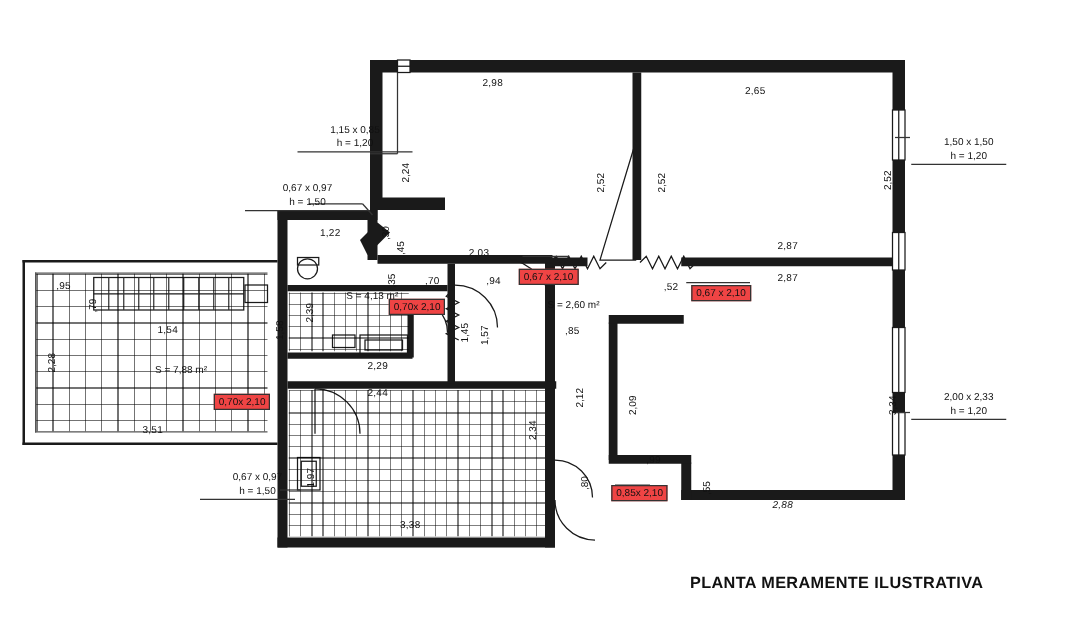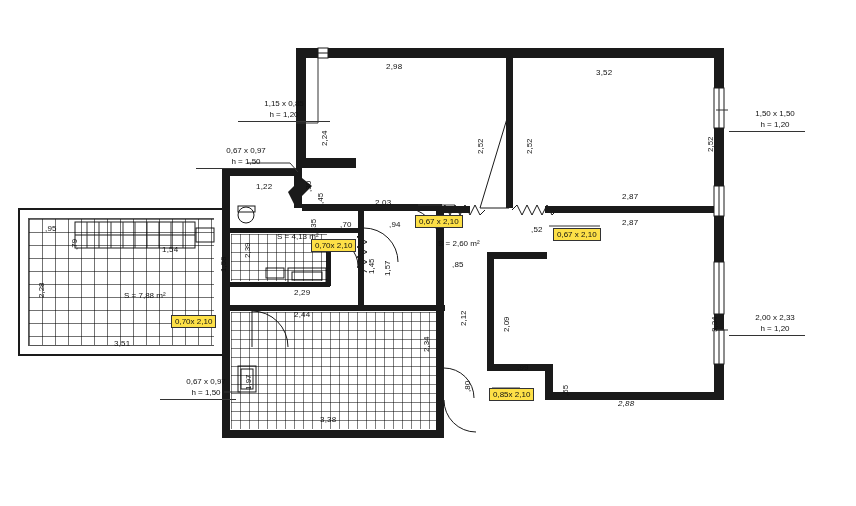--- a/index.html
+++ b/index.html
@@ -1,21 +1,21 @@
 <!DOCTYPE html>
 <html><head>
 <meta charset="utf-8">
 <style>
   html,body{margin:0;padding:0;background:#ffffff;}
   body{width:856px;height:506px;font-family:"Liberation Sans",sans-serif;overflow:hidden;}
   #stage{position:relative;width:856px;height:506px;background:#fff;}
   .dim{position:absolute;font-size:8px;color:#111;letter-spacing:.2px;white-space:nowrap;}
   .dimv{position:absolute;font-size:8px;color:#111;white-space:nowrap;transform-origin:0 0;transform:rotate(-90deg);}
   .tag{position:absolute;font-size:8px;color:#111;white-space:nowrap;text-align:center;line-height:11px;}
-  .tagbox{position:absolute;font-size:8px;color:#111;white-space:nowrap;border:1px solid #333;background:#fde047;padding:1px 3px;}
+  .tagbox{position:absolute;font-size:8px;color:#111;white-space:nowrap;border:1px solid #333;background:#ef4444;padding:1px 3px;}
   .hatch{position:absolute;
      background-image:
        repeating-linear-gradient(to right, rgba(0,0,0,.55) 0 1px, transparent 1px 13px),
        repeating-linear-gradient(to bottom, rgba(0,0,0,.55) 0 1px, transparent 1px 13px);
   }
   .hatch-sm{position:absolute;
      background-image:
        repeating-linear-gradient(to right, rgba(0,0,0,.5) 0 1px, transparent 1px 9px),
        repeating-linear-gradient(to bottom, rgba(0,0,0,.5) 0 1px, transparent 1px 9px);
   }
@@ -171,35 +171,35 @@
   <div class="tagbox" style="left:553px;top:228px;">0,67 x 2,10</div>
   <div class="tagbox" style="left:311px;top:239px;">0,70x 2,10</div>
   <div class="tagbox" style="left:171px;top:315px;">0,70x 2,10</div>
   <div class="tagbox" style="left:489px;top:388px;">0,85x 2,10</div>
 
   <div class="area" style="left:124px;top:291px;">S = 7,88 m²</div>
   <div class="area" style="left:438px;top:239px;">S = 2,60 m²</div>
   <div class="area" style="left:277px;top:232px;">S = 4,13 m²</div>
 
   <div class="dim" style="left:386px;top:62px;">2,98</div>
-  <div class="dim" style="left:596px;top:68px;">3,52</div>
+  <div class="dim" style="left:596px;top:68px;">2,65</div>
   <div class="dim" style="left:622px;top:192px;">2,87</div>
   <div class="dim" style="left:622px;top:218px;">2,87</div>
   <div class="dim" style="left:375px;top:198px;">2,03</div>
   <div class="dim" style="left:256px;top:182px;">1,22</div>
   <div class="dim" style="left:340px;top:220px;">,70</div>
   <div class="dim" style="left:389px;top:220px;">,94</div>
   <div class="dim" style="left:504px;top:225px;margin-left:27px;">,52</div>
   <div class="dim" style="left:452px;top:260px;">,85</div>
   <div class="dim" style="left:294px;top:288px;">2,29</div>
   <div class="dim" style="left:294px;top:310px;">2,44</div>
   <div class="dim" style="left:320px;top:415px;">3,38</div>
   <div class="dim" style="left:517px;top:363px;">,99</div>
   <div class="dim" style="left:618px;top:399px;font-style:italic;">2,88</div>
-  <div class="dim" style="left:126px;top:245px;margin-left:36px;">1,54</div>
+  <div class="dim" style="left:126px;top:259px;">1,54</div>
   <div class="dim" style="left:45px;top:224px;">,95</div>
   <div class="dim" style="left:114px;top:339px;">3,51</div>
 
   <div class="dimv" style="left:320px;top:146px;">2,24</div>
   <div class="dimv" style="left:476px;top:154px;">2,52</div>
   <div class="dimv" style="left:525px;top:154px;">2,52</div>
   <div class="dimv" style="left:706px;top:152px;">2,52</div>
   <div class="dimv" style="left:710px;top:332px;">3,34</div>
   <div class="dimv" style="left:502px;top:332px;">2,09</div>
   <div class="dimv" style="left:459px;top:326px;">2,12</div>
@@ -210,14 +210,15 @@
   <div class="dimv" style="left:383px;top:276px;">1,57</div>
   <div class="dimv" style="left:37px;top:298px;">2,28</div>
   <div class="dimv" style="left:70px;top:250px;">,79</div>
   <div class="dimv" style="left:244px;top:390px;">1,97</div>
   <div class="dimv" style="left:463px;top:392px;">,80</div>
   <div class="dimv" style="left:561px;top:396px;">,55</div>
   <div class="dimv" style="left:304px;top:192px;">,30</div>
   <div class="dimv" style="left:316px;top:204px;">,45</div>
   <div class="dimv" style="left:309px;top:230px;">,35</div>
 
+  <div class="footer" style="left:552px;top:458px;">PLANTA MERAMENTE ILUSTRATIVA</div>
 
 </div>
 
 </body></html>

